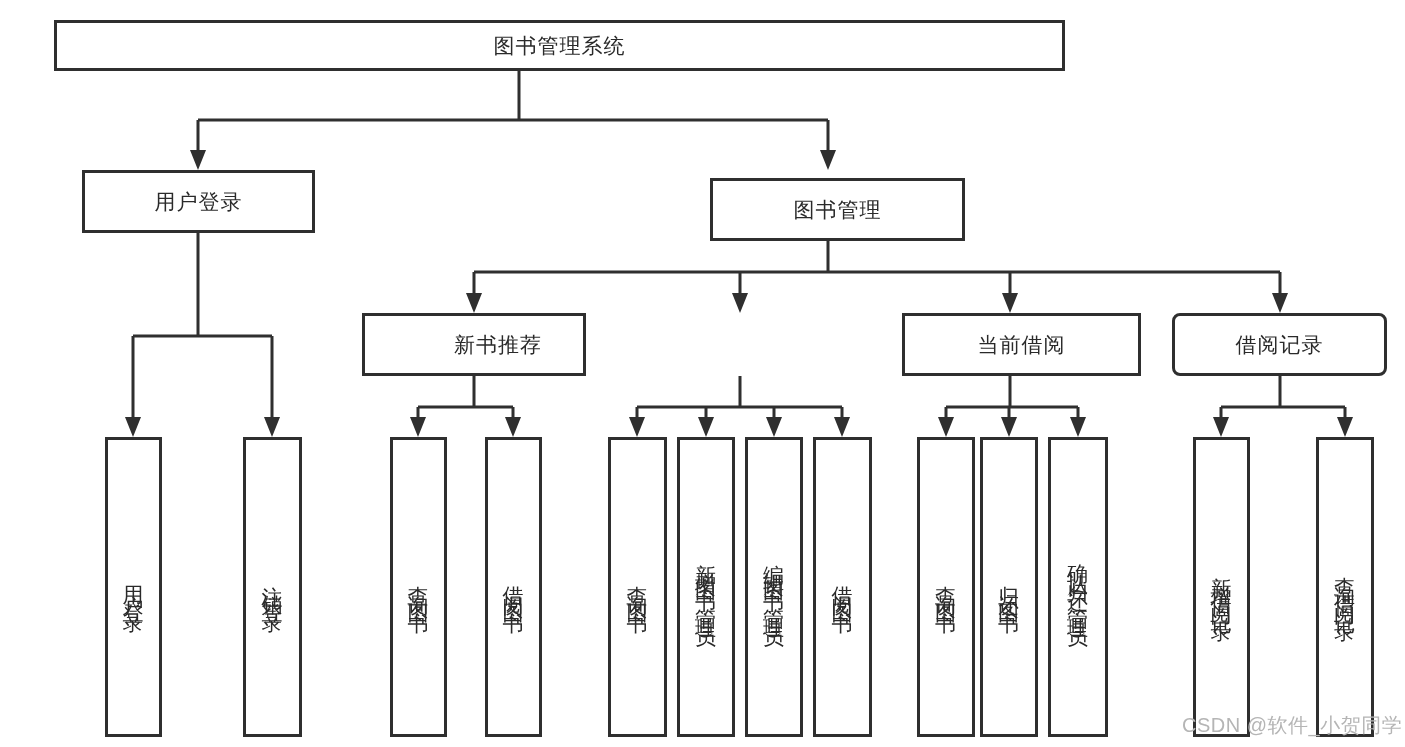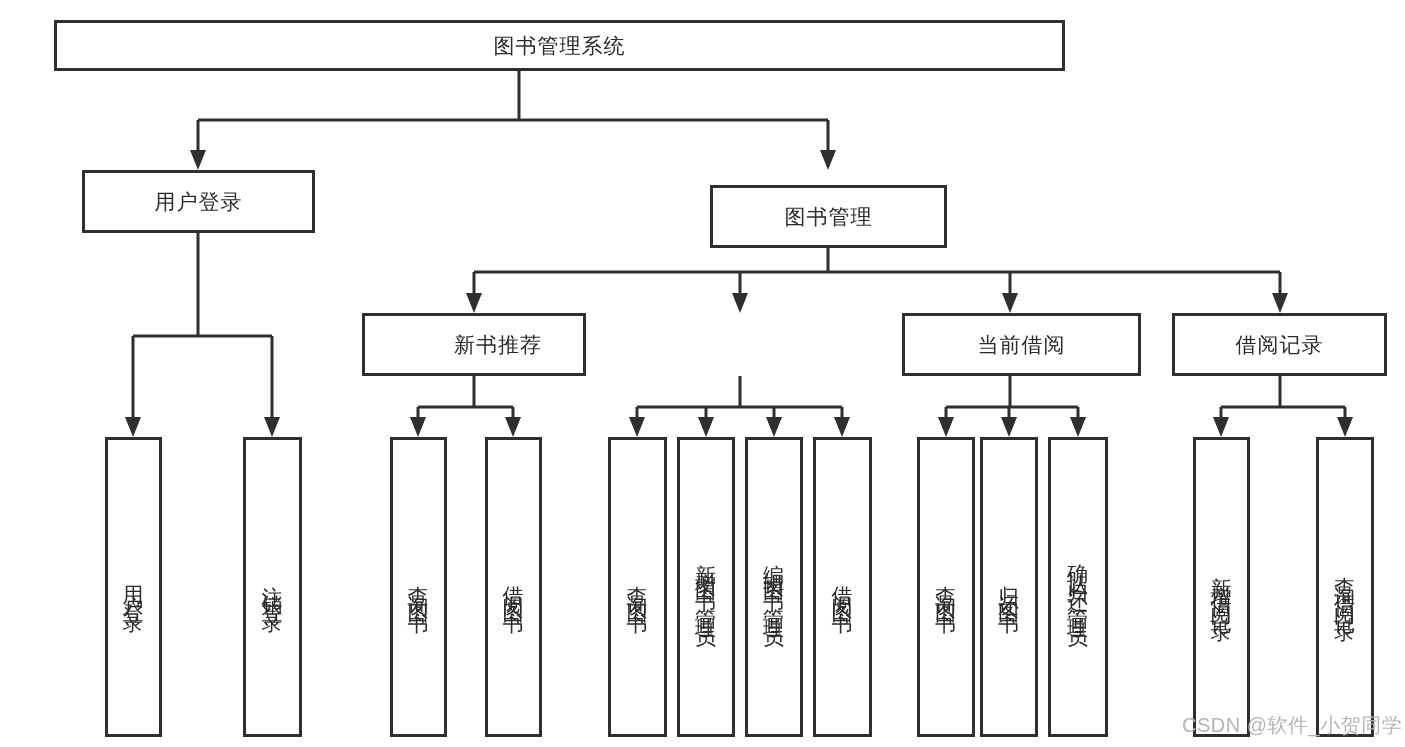--- a/index.html
+++ b/index.html
@@ -100,31 +100,31 @@
     </g>
   </svg>
 
   <div class="node" style="left:12px; top:20px; width:1011px; height:51px;margin-left:42px;">
     <span class="hlabel">图书管理系统</span>
   </div>
 
   <div class="node" style="left:82px; top:170px; width:233px; height:63px;">
     <span class="hlabel">用户登录</span>
   </div>
-  <div class="node" style="left:710px; top:185px; width:237px; height:63px;">
+  <div class="node" style="left:710px; top:178px; width:255px; height:63px;">
     <span class="hlabel">图书管理</span>
   </div>
 
   <div class="node" style="left:362px; top:313px; width:224px; height:63px;padding-left:48px;">
     <span class="hlabel">新书推荐</span>
   </div>
   <div class="node" style="left:902px; top:313px; width:239px; height:63px;">
     <span class="hlabel">当前借阅</span>
   </div>
-  <div class="node" style="left:1172px; top:313px; width:215px; height:63px;">
+  <div class="node" style="left:1172px; top:313px; width:215px; height:63px;border-radius:8px;">
     <span class="hlabel">借阅记录</span>
   </div>
 
   <div class="node" style="left:105px; top:437px; width:57px; height:300px;">
     <span class="vtext">用户登录</span>
   </div>
   <div class="node" style="left:243px; top:437px; width:59px; height:300px;">
     <span class="vtext">注销登录</span>
   </div>
 

